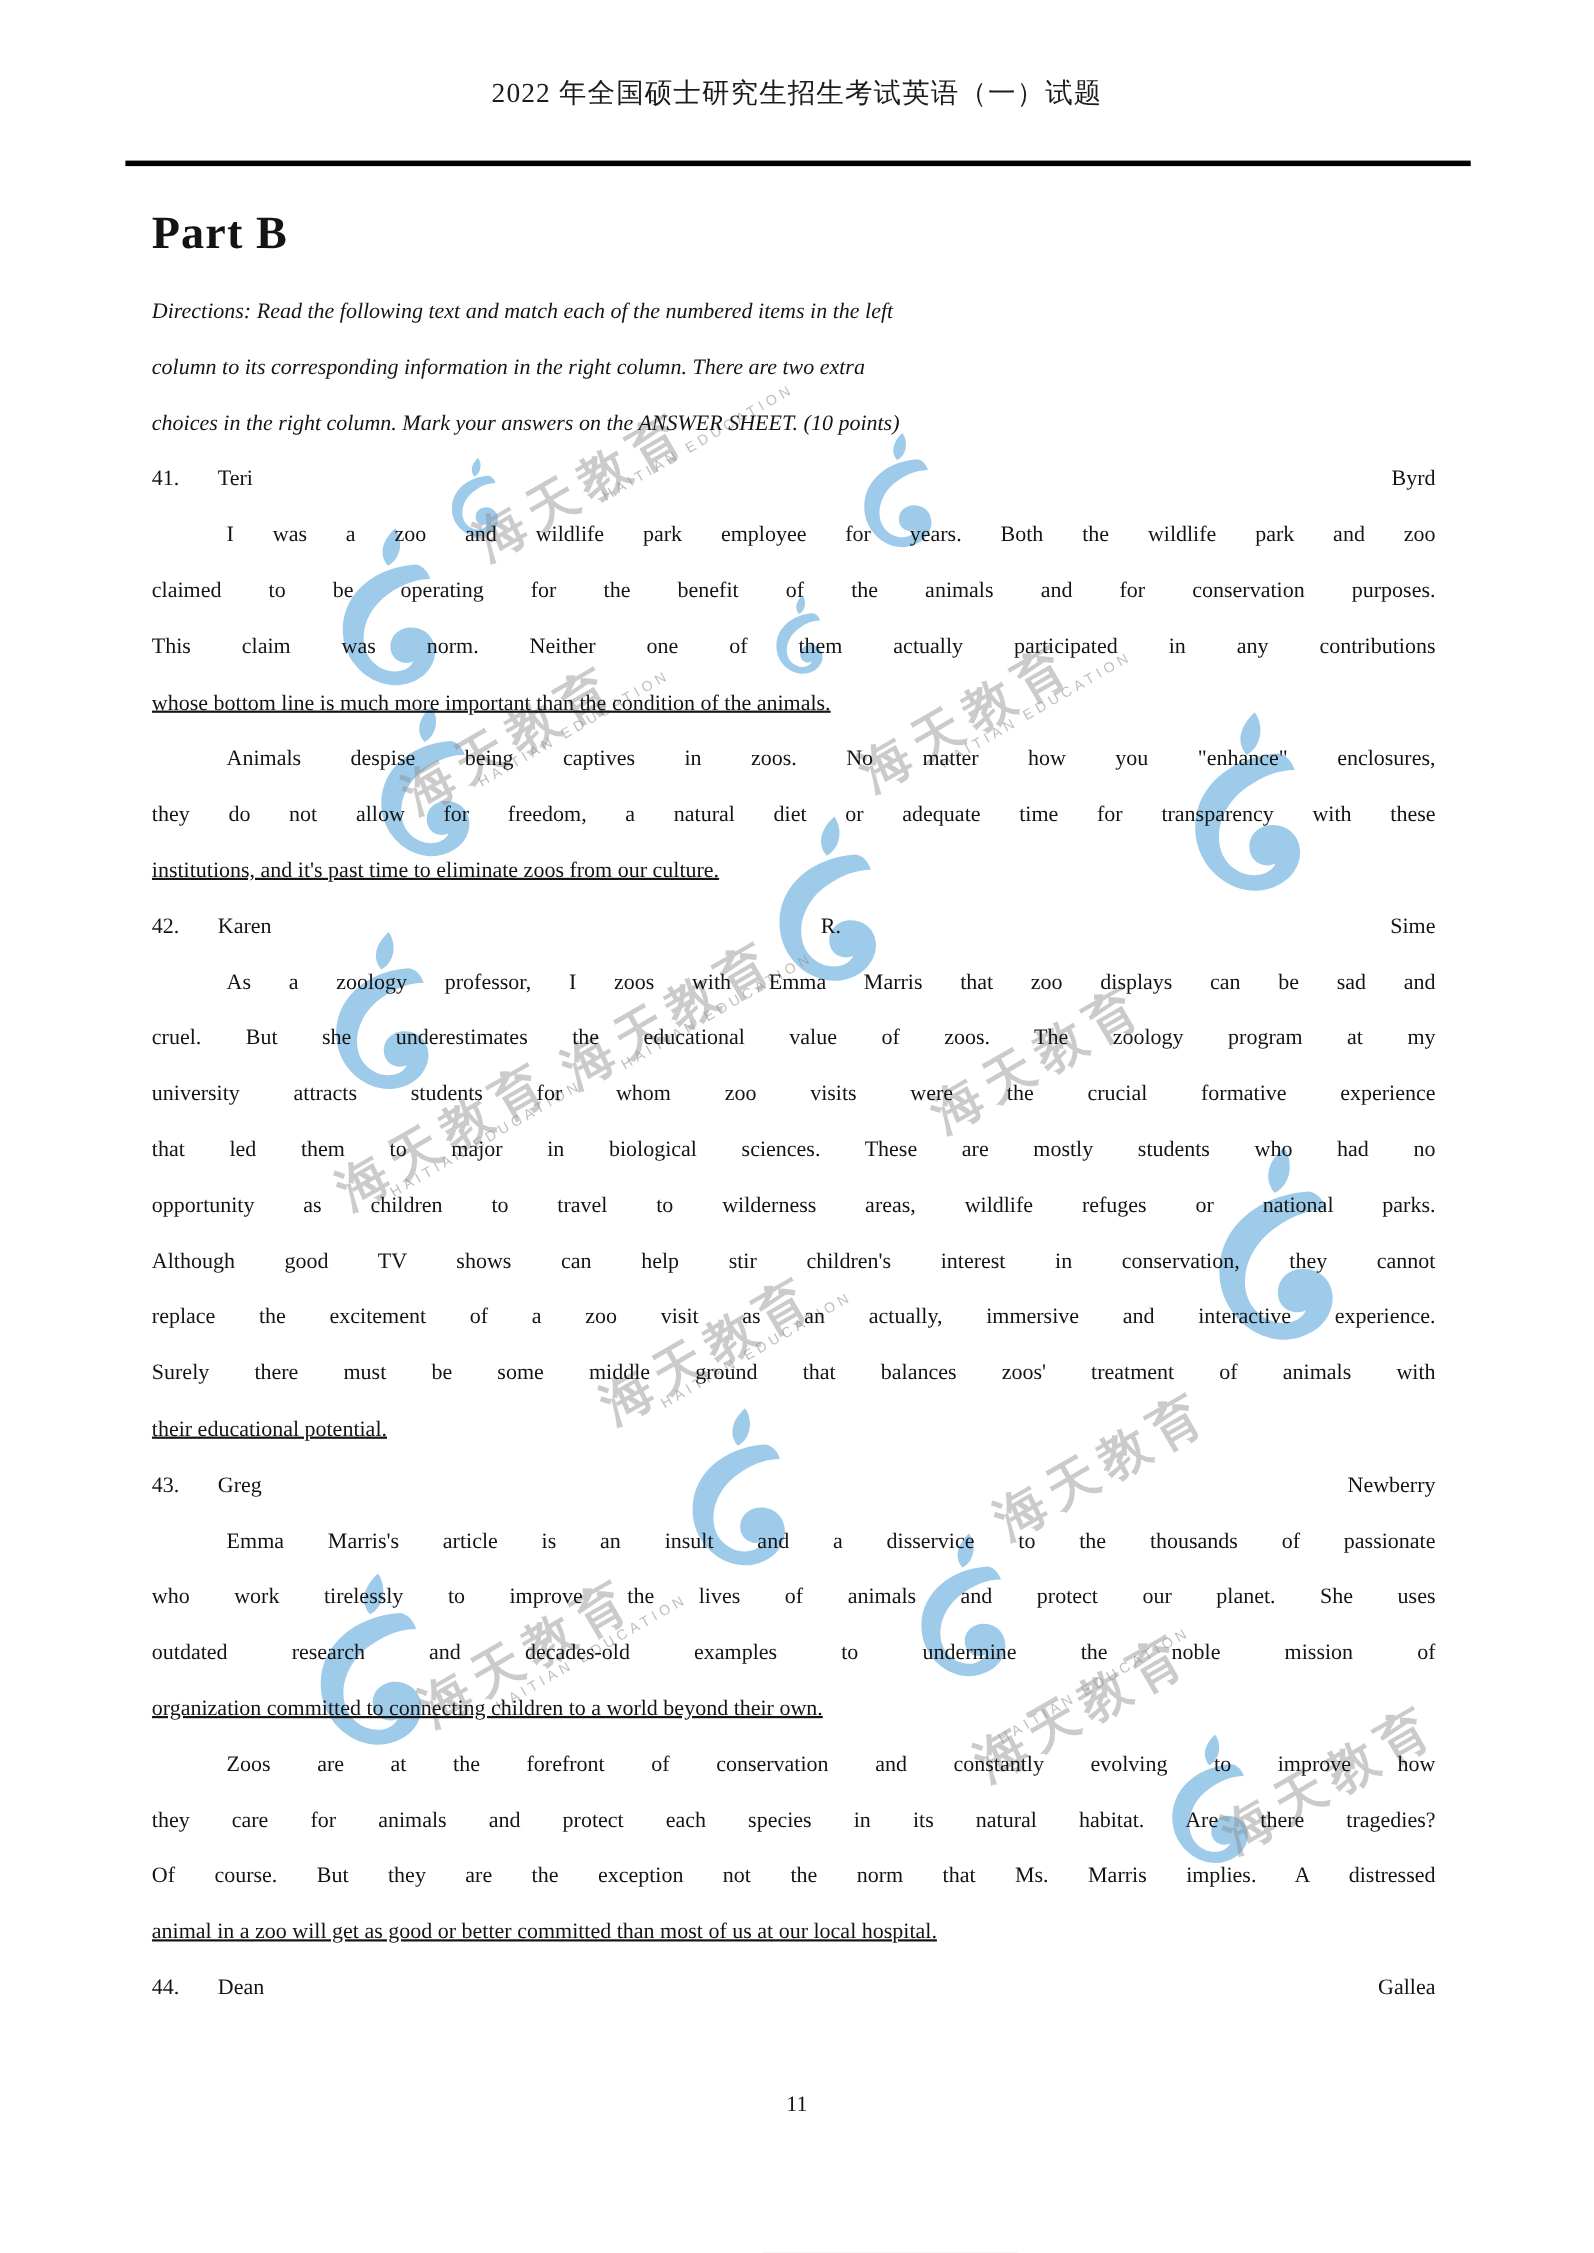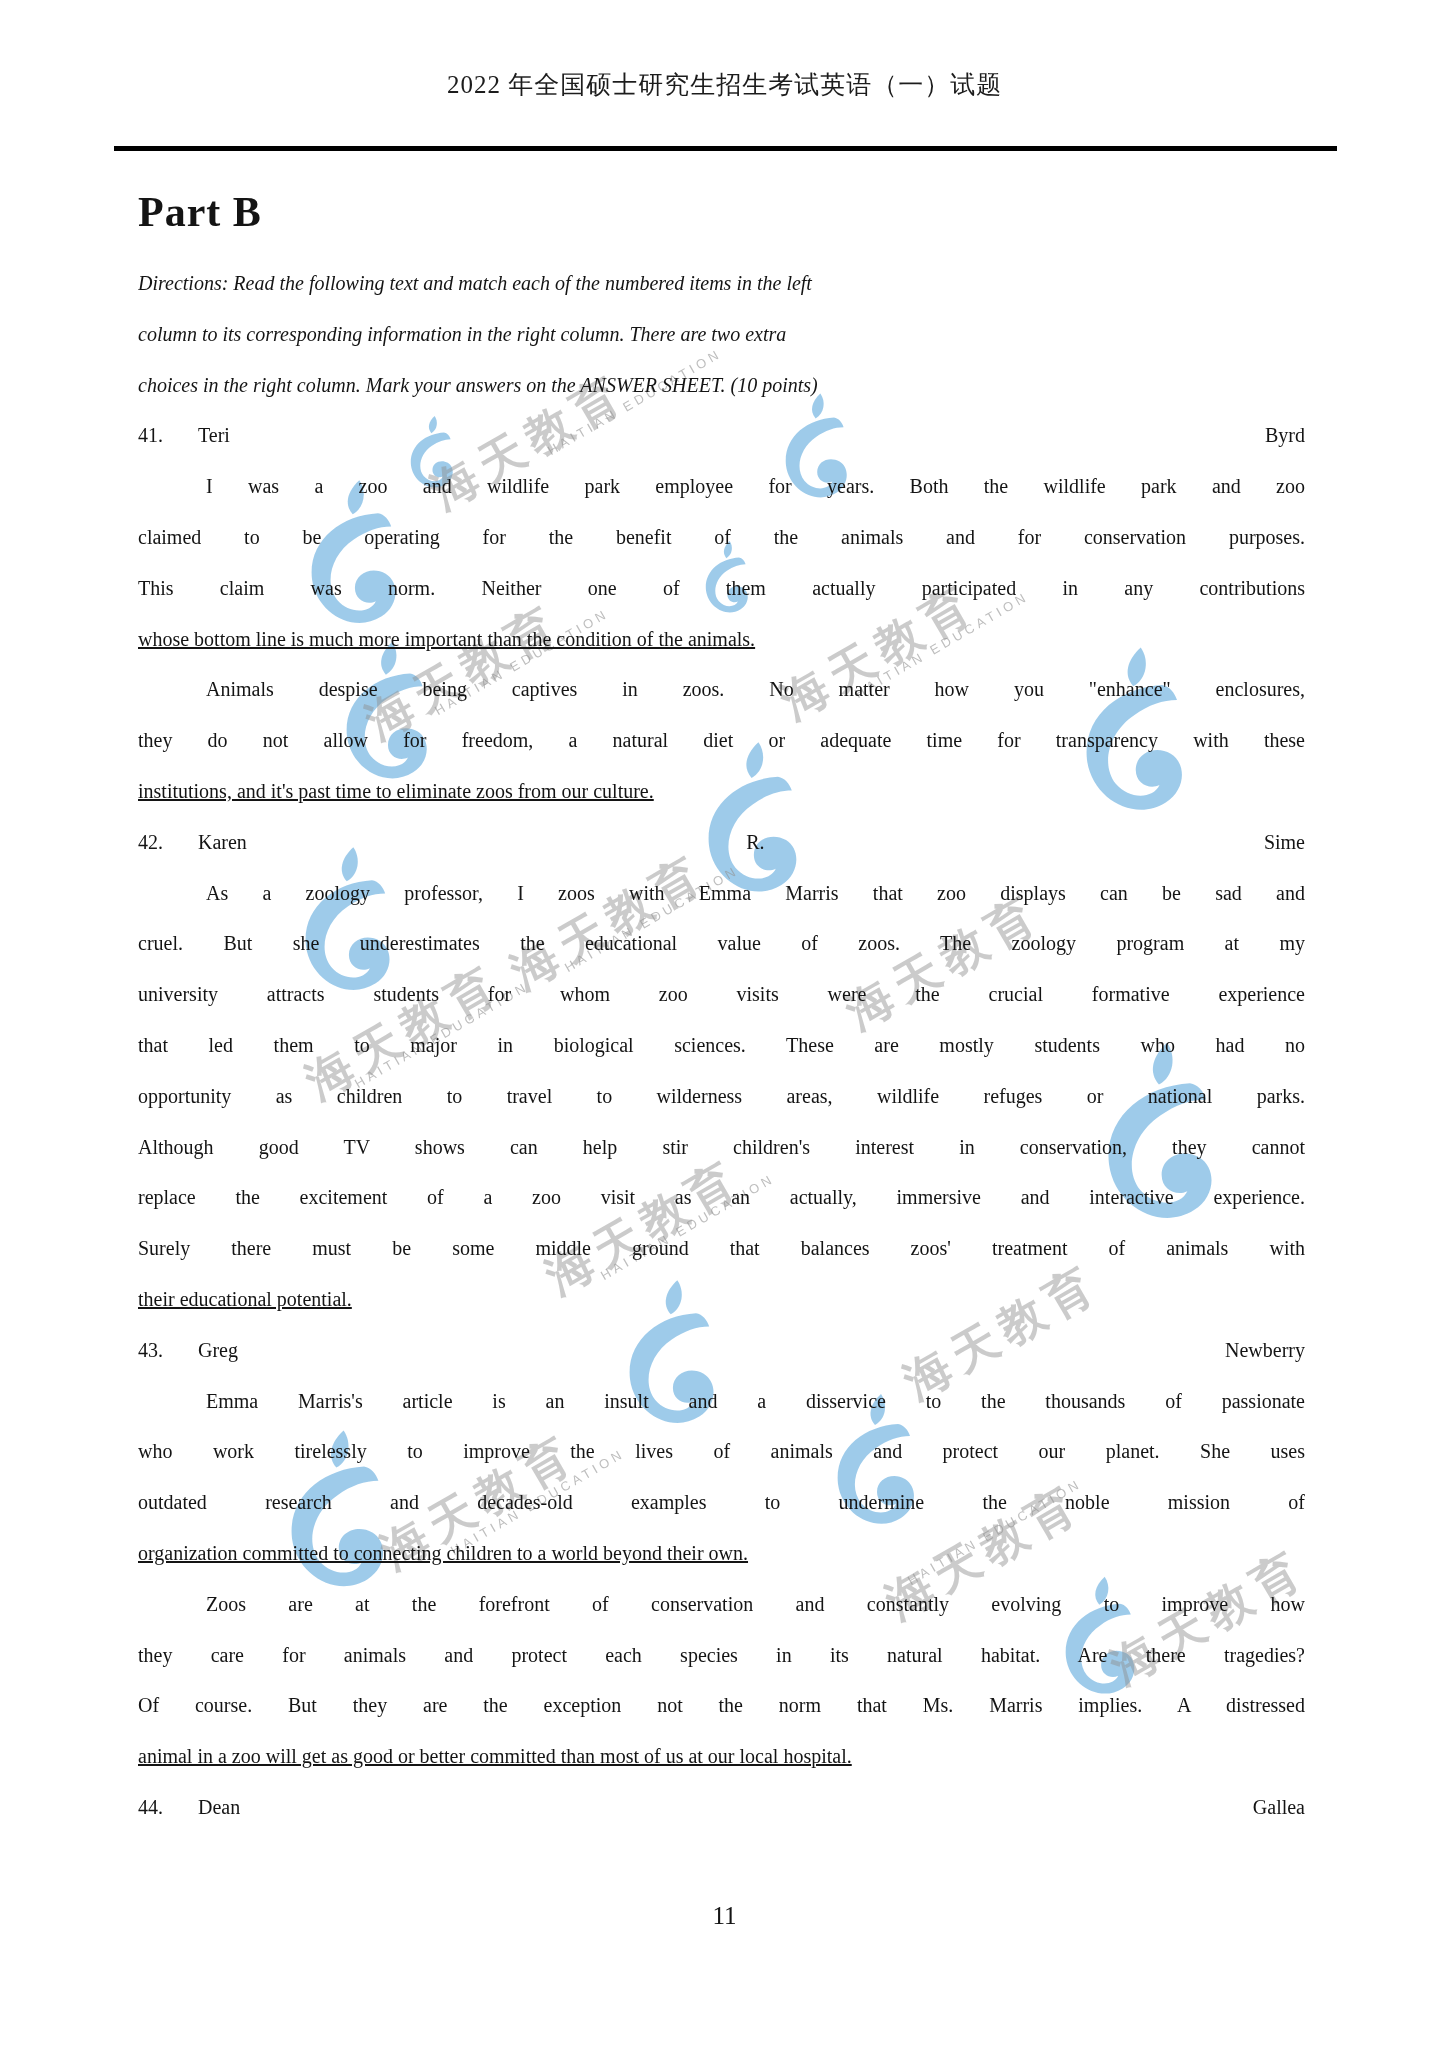--- a/index.html
+++ b/index.html
@@ -66,21 +66,21 @@
     white-space: nowrap;
     overflow: hidden;
   }
   .item-head { white-space: nowrap; }
   .item-no { display: inline-block; min-width: 60px; }
   
   .page-number {
     position: absolute;
     top: 1902px; left: 0; right: 0;
     text-align: center;
-    font-size: 25px;
+    font-size: 20px;
     z-index: 2;
   }
   
   .watermarks {
     position: absolute;
     inset: 0;
     z-index: 1;
     pointer-events: none;
   }
   .wm { position: absolute; transform-origin: left top; }

